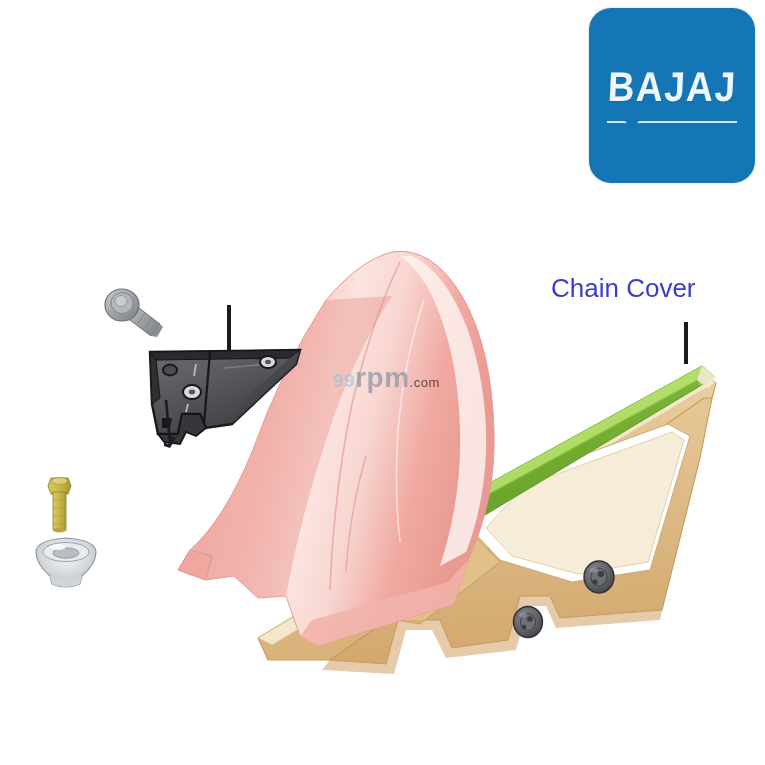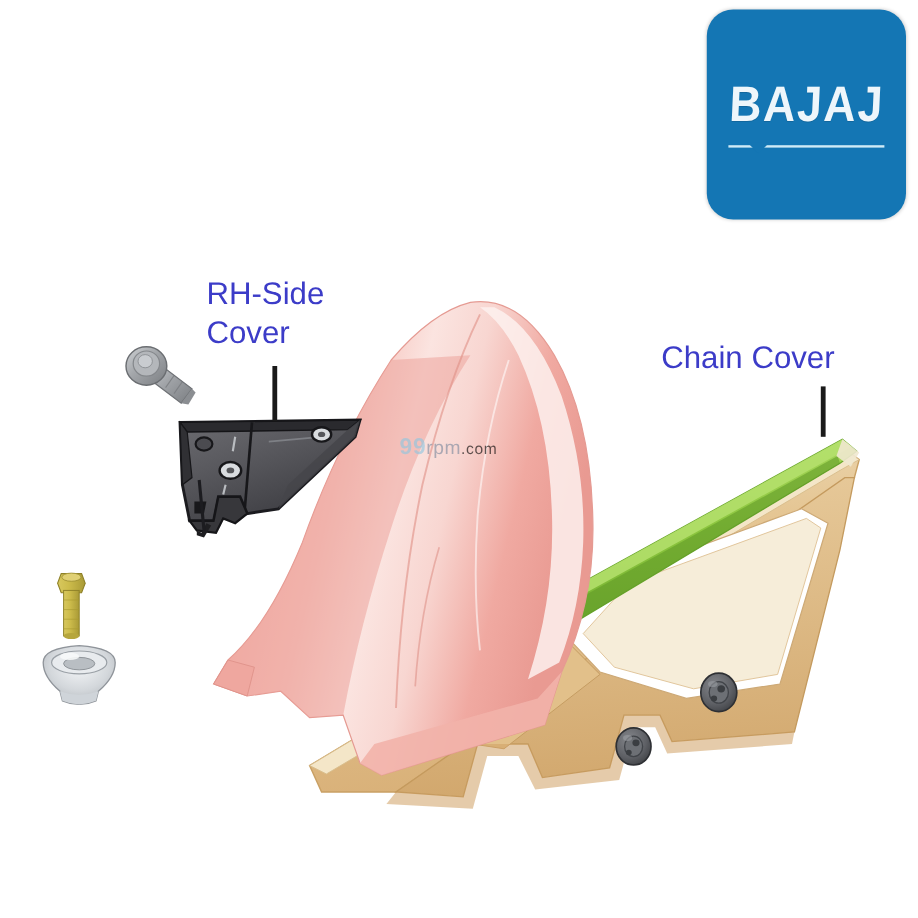--- a/index.html
+++ b/index.html
@@ -112,21 +112,21 @@
   
   .callout {
     position: absolute;
     color: #3c3cc8;
     font-family: "Liberation Sans", sans-serif;
     font-size: 26px;
     line-height: 1.25;
     white-space: pre;
   }
   #label-rh-side-cover { left: 172px; top: 228px; }
-  #label-chain-cover   { left: 551px; top: 282px; text-align: center; }
+  #label-chain-cover   { left: 551px; top: 272px; text-align: center; }
 
   .leader {
     position: absolute;
     background: #1a1a1a;
     width: 4px;
   }
   #leader-rh { left: 227px; top: 305px; height: 46px; }
   #leader-chain { left: 684px; top: 322px; height: 42px; }
 
   
@@ -136,21 +136,21 @@
     top: 362px;
     font-family: "Liberation Sans", sans-serif;
     font-size: 19px;
     letter-spacing: 0.5px;
     color: #9aa6bb;
     opacity: 0.62;
     white-space: nowrap;
     user-select: none;
   }
   #watermark .wm-99 { color: #8fc6e0; font-weight: bold; }
-  #watermark .wm-rpm { color: #7d8a9e; font-weight: normal; font-size: 16px; }
+  #watermark .wm-rpm { color: #7d8a9e; font-weight: bold; font-size: 28px; }
   #watermark .wm-com { color: #000000; font-size: 13px; }
 
   svg.art {
     position: absolute;
     left: 0; top: 0;
     width: 765px;
     height: 765px;
     overflow: visible;
   }
 </style>
@@ -344,22 +344,20 @@
       <ellipse cx="528" cy="622" rx="7.5" ry="8.5" fill="#6d7075" stroke="#414449" stroke-width="1.1"></ellipse>
       <ellipse cx="530" cy="619" rx="3" ry="2.8" fill="#3b3e42"></ellipse>
       <ellipse cx="524" cy="627" rx="2.4" ry="2.2" fill="#3b3e42"></ellipse>
       <ellipse cx="523" cy="615" rx="3.8" ry="2.4" fill="#9a9da2" opacity="0.6"></ellipse>
     </g>
   </svg>
 
   <div class="leader" id="leader-rh"></div>
   <div class="leader" id="leader-chain"></div>
 
-  <div class="callout" id="label-rh-side-cover">RH-Side
-Cover</div>
 
   <div class="callout" id="label-chain-cover">Chain Cover</div>
 
   <div id="watermark">
     <span class="wm-99">99</span><span class="wm-rpm">rpm</span><span class="wm-com">.com</span>
   </div>
 
   <div id="brand-logo">
     <div class="logo-inner">
       <div class="logo-bajaj">BAJAJ</div>

